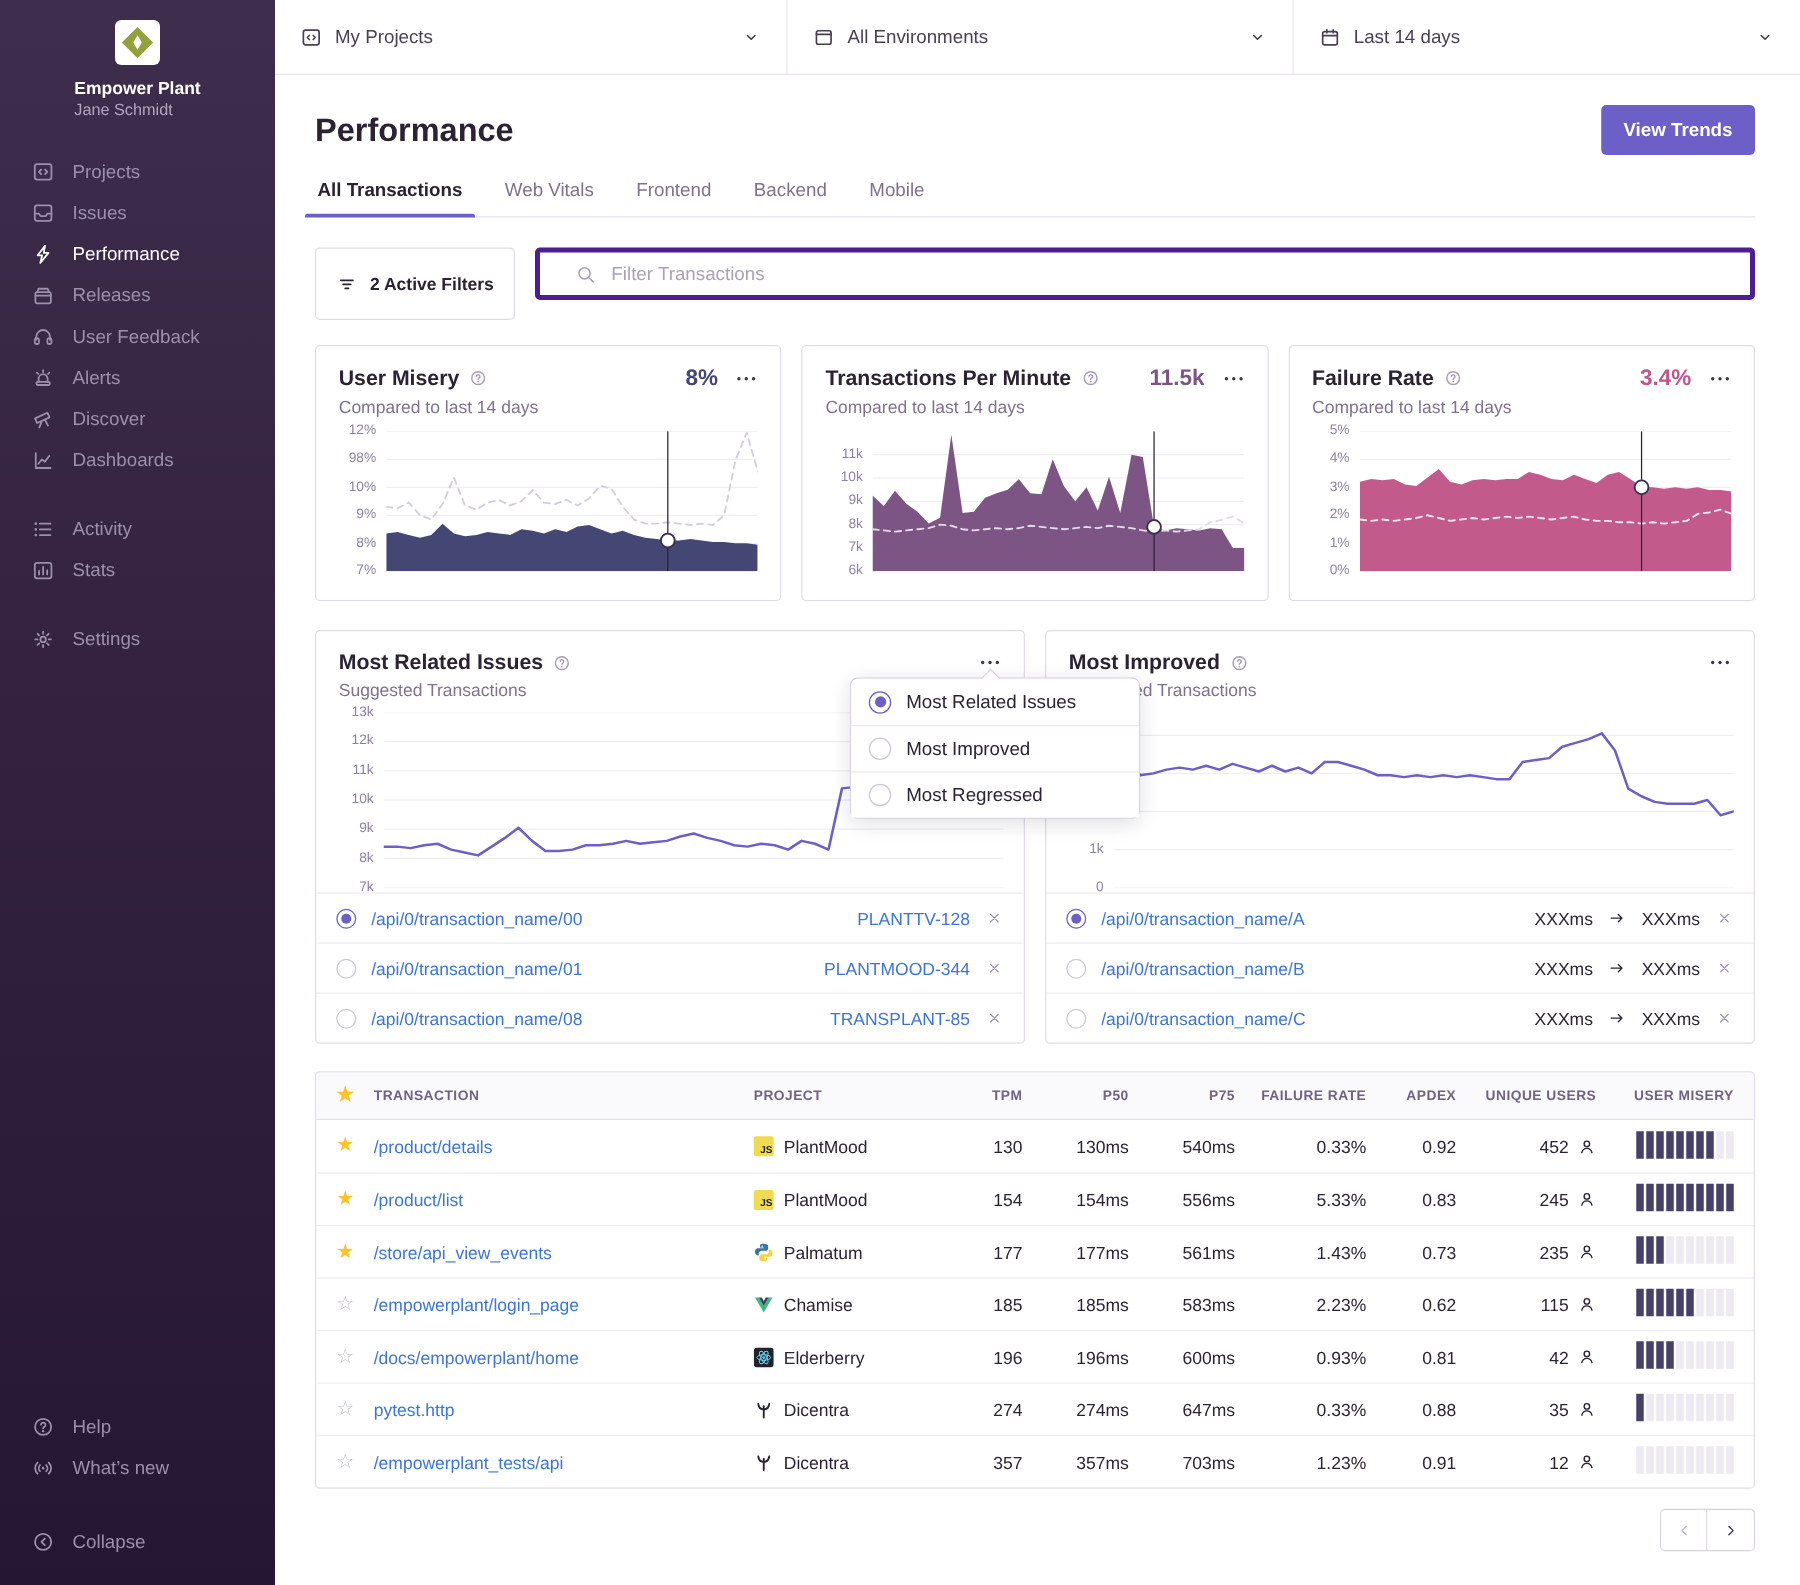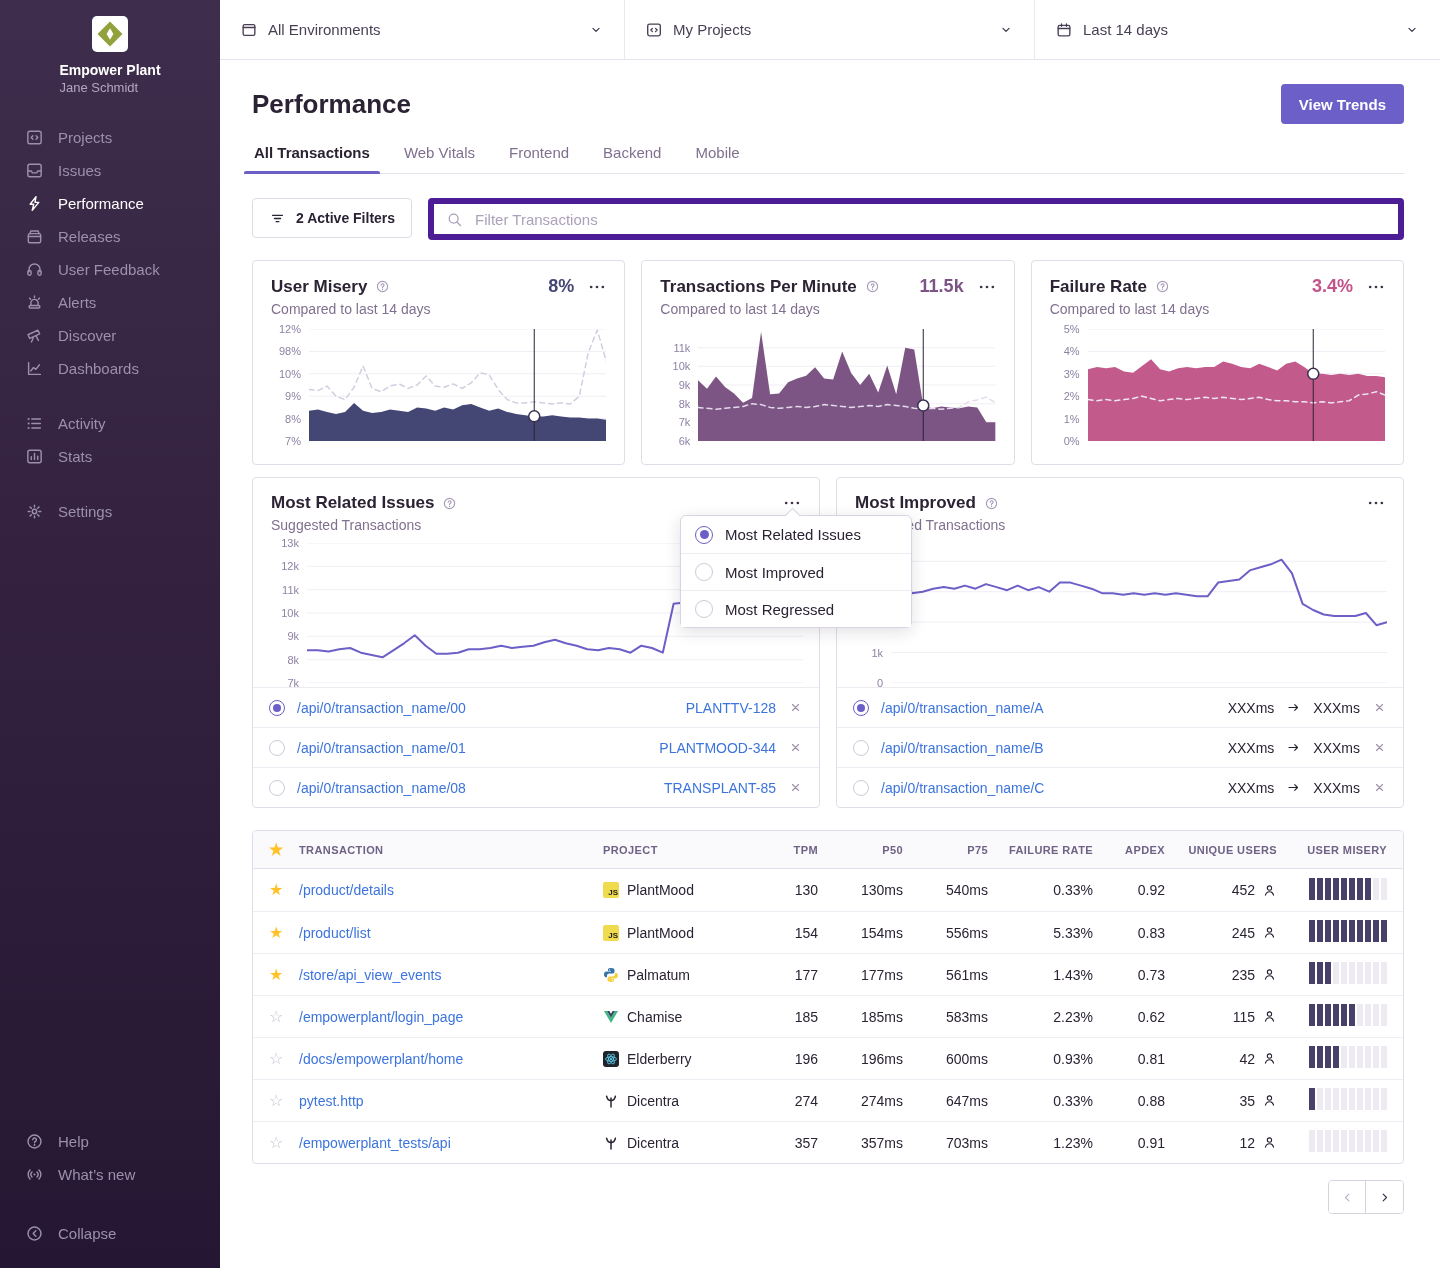--- a/index.html
+++ b/index.html
@@ -47,25 +47,25 @@
                  padding:0 18px; font-size:15px; font-weight:600; font-family:inherit; cursor:pointer; }
 
   .tabs { display:flex; gap:30px; margin-top:20px; border-bottom:1px solid #E8E2EC;align-items:flex-end; }
   .tab { font-size:15px; color:#80708F; padding:0 2px 12px; cursor:pointer; position:relative; }
   .tab.active { color:#2B2233; font-weight:600; }
   .tab.active::after { content:""; position:absolute; left:-8px; right:-8px; bottom:-1px; height:3px;
                        background:#6C5FC7; border-radius:2px 2px 0 0; }
 
   .filter-row { display:flex; gap:16px; margin-top:24px; }
   .btn-filters { display:flex; align-items:center; gap:10px; background:#fff; border:1px solid #E0DAE6;
-                 border-radius:4px; height:40px; padding:0 16px; font-size:14px; font-weight:700;
+                 border-radius:4px; height:58px; padding:0 16px; font-size:14px; font-weight:700;
                  color:#2B2233; font-family:inherit; cursor:pointer; }
   .btn-filters .icon { width:17px; height:17px; color:#2B2233; }
-  .search { flex:1; display:flex; align-items:center; gap:10px; border:6px solid #4c1d95;
-            border-radius:4px; height:42px; padding:0 12px; }
+  .search { flex:1; display:flex; align-items:center; gap:10px; border:4px solid #4c1d95;
+            border-radius:4px; height:42px; padding:0 28px; }
   .search .icon { width:17px; height:17px; color:#ACA0BA; }
   .search input { border:none; outline:none; flex:1; font-size:15px; font-family:inherit; color:#2B2233; }
   .search input::placeholder { color:#ACA0BA; }
 
   
   .card { border:1px solid #E2DCE8; border-radius:4px; background:#fff; }
   .cards-row { display:flex; gap:16px; margin-top:20px; }
   .summary-card { flex:1; height:205px; padding:15px 18px; min-width:0; }
   .card-head { display:flex; justify-content:space-between; align-items:center; }
   .card-title-wrap { display:flex; align-items:center; gap:8px; }
@@ -76,21 +76,21 @@
   .icon.ellip { width:18px; height:18px; color:#3E3446; cursor:pointer; }
   .card-subtitle { font-size:14px; color:#80708F; margin-top:4px; }
 
   .mini-chart { height:112px; margin-top:12px; position:relative; padding-left:38px; }
   .trend-chart { height:140px; margin:10px 16px 4px 16px; position:relative; padding-left:38px; }
   .plot { position:relative; height:100%; width:100%; }
   .plot svg { position:absolute; inset:0; width:100%; height:100%; }
   .ytick { position:absolute; left:0; width:30px; text-align:right; font-size:11px; color:#8E82A3;
            transform:translateY(-50%); line-height:1; }
 
-  .trend-row { display:flex; gap:16px; margin-top:12px; position:relative;align-items:flex-end; }
+  .trend-row { display:flex; gap:16px; margin-top:23px; position:relative;align-items:flex-end; }
   .trend-card { flex:1; min-width:0; padding:0; }
   .trend-head { padding:15px 18px 0; }
   .trend-list .trow { display:flex; align-items:center; gap:12px; height:40px;
                       border-top:1px solid #EFEAF2; padding:0 16px; font-size:14px; }
   .tx-link { color:#3C74DD; cursor:pointer; }
   .trow .tx-link { flex:1; white-space:nowrap; overflow:hidden; text-overflow:ellipsis; }
   .issue-link { color:#3C74DD; cursor:pointer; }
   .dur { color:#2B2233; }
   .icon.arr { width:15px; height:15px; color:#2B2233; }
   .icon.close { width:15px; height:15px; color:#9C8FA9; cursor:pointer; }
@@ -300,42 +300,42 @@
               </svg>
             </span>
             <span class="nav-label">Collapse</span>
           </div>
         </div>
     </div>
   </aside>
 
   <div class="main">
     <div class="topbar">
+      <div class="topbar-section s1">
+        <span class="icon">
+            <svg viewBox="0 0 20 20" fill="none" stroke="currentColor" stroke-width="1.5" stroke-linecap="round" stroke-linejoin="round">
+              <rect x="3" y="3.5" width="14" height="13" rx="2"></rect>
+              <path d="M8.3 8.2 6.5 10l1.8 1.8M11.7 8.2 13.5 10l-1.8 1.8"></path>
+            </svg>
+          </span>
+        <span class="topbar-label">My Projects</span>
+        <span class="icon chev">
+            <svg viewBox="0 0 20 20" fill="none" stroke="currentColor" stroke-width="1.5" stroke-linecap="round" stroke-linejoin="round">
+              <path d="M6.2 8l3.8 3.8L13.8 8"></path>
+            </svg>
+          </span>
+      </div>
       <div class="topbar-section s2">
         <span class="icon">
             <svg viewBox="0 0 20 20" fill="none" stroke="currentColor" stroke-width="1.5" stroke-linecap="round" stroke-linejoin="round">
               <rect x="3.5" y="4" width="13" height="12" rx="1.8"></rect>
               <path d="M3.5 7.2h13"></path>
             </svg>
           </span>
         <span class="topbar-label">All Environments</span>
-        <span class="icon chev">
-            <svg viewBox="0 0 20 20" fill="none" stroke="currentColor" stroke-width="1.5" stroke-linecap="round" stroke-linejoin="round">
-              <path d="M6.2 8l3.8 3.8L13.8 8"></path>
-            </svg>
-          </span>
-      </div>
-      <div class="topbar-section s1">
-        <span class="icon">
-            <svg viewBox="0 0 20 20" fill="none" stroke="currentColor" stroke-width="1.5" stroke-linecap="round" stroke-linejoin="round">
-              <rect x="3" y="3.5" width="14" height="13" rx="2"></rect>
-              <path d="M8.3 8.2 6.5 10l1.8 1.8M11.7 8.2 13.5 10l-1.8 1.8"></path>
-            </svg>
-          </span>
-        <span class="topbar-label">My Projects</span>
         <span class="icon chev">
             <svg viewBox="0 0 20 20" fill="none" stroke="currentColor" stroke-width="1.5" stroke-linecap="round" stroke-linejoin="round">
               <path d="M6.2 8l3.8 3.8L13.8 8"></path>
             </svg>
           </span>
       </div>
       <div class="topbar-section s3">
         <span class="icon">
             <svg viewBox="0 0 20 20" fill="none" stroke="currentColor" stroke-width="1.5" stroke-linecap="round" stroke-linejoin="round">
               <rect x="3.5" y="4.8" width="13" height="11.7" rx="1.8"></rect>

